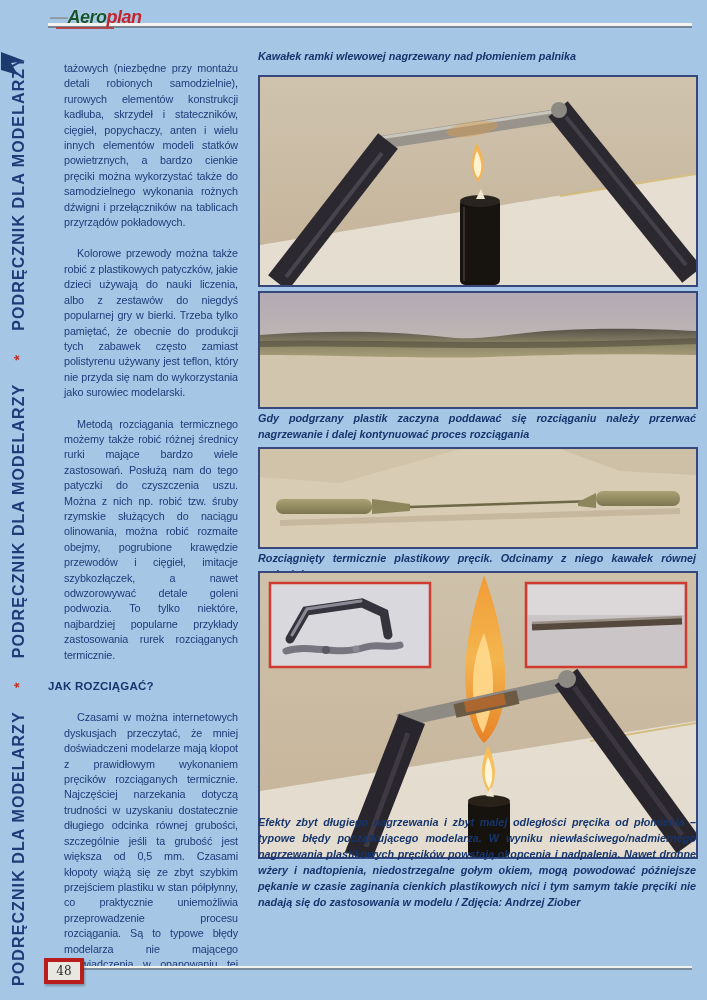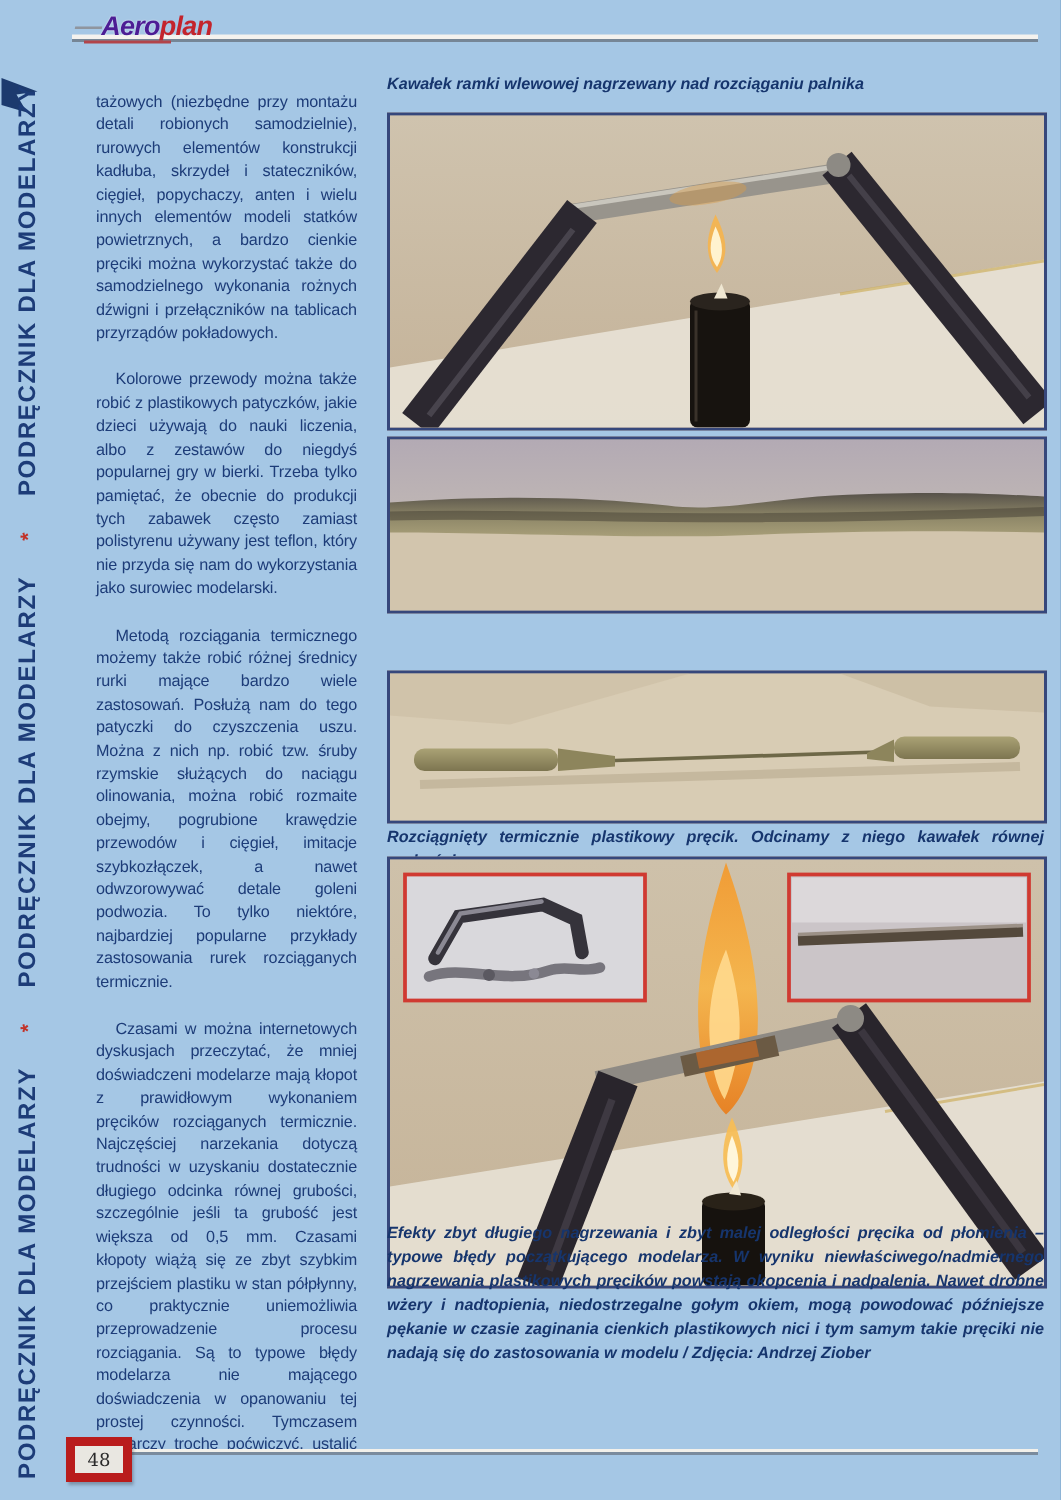--- a/index.html
+++ b/index.html
@@ -7,21 +7,21 @@
     position:relative;width:707px;height:1000px;margin:0 auto;
     background:#a5c7e5;overflow:hidden;
     font-family:"Liberation Sans",sans-serif;color:#1d3c78;
   }
   
   .header-rule{position:absolute;left:48px;top:23px;width:644px;height:3px;
     background:#f4f2ee;box-shadow:0 2px 0 rgba(80,80,85,.55);}
   .logo{position:absolute;left:50px;top:7px;font-style:italic;font-weight:bold;
     font-size:18px;letter-spacing:-.5px;white-space:nowrap;}
   .logo-dash{color:#8f959e;}
-  .logo-aero{color:#4c1d95;text-shadow:0 0 1px #fff;}
+  .logo-aero{color:#14532d;text-shadow:0 0 1px #fff;}
   .logo-plan{color:#c3242c;margin-top:21px;}
   .logo-subbar{position:absolute;left:56px;top:27px;width:58px;height:2px;background:#b2444a;}
   .plane-icon{position:absolute;left:0;top:50px;}
   
   .sidebar{
     position:absolute;left:10px;top:986px;width:930px;
     transform:rotate(-90deg);transform-origin:0 0;
     display:flex;justify-content:space-between;align-items:baseline;
     font-weight:bold;font-size:16px;letter-spacing:1.1px;color:#1d3c78;white-space:nowrap;
   }
@@ -43,21 +43,21 @@
     background:#cfc3ae;box-shadow:0 0 0 1px rgba(255,255,255,.25) inset;}
   .photo svg{display:block;}
   .ph1{top:75px;height:208px;}
   .ph2{top:291px;height:114px;}
   .ph3{top:447px;height:98px;}
   .ph4{top:571px;height:284px;}
   
   .footer-rule{position:absolute;left:60px;top:966px;width:632px;height:2px;
     background:#f2f0ea;box-shadow:0 2px 0 rgba(80,80,85,.5);}
   .page-num{position:absolute;left:44px;top:958px;width:32px;height:18px;
-    background:#e9e7e1;border:6px solid #b91c1c;box-shadow:1px 2px 2px rgba(50,50,60,.35);
+    background:#e9e7e1;border:4px solid #b91c1c;box-shadow:1px 2px 2px rgba(50,50,60,.35);
     font-family:"DejaVu Serif",serif;font-size:12px;color:#2a2a2a;
     display:flex;align-items:center;justify-content:center;}
 </style>
 </head>
 <body>
 
 <div class="page">
 
   <div class="header-rule"></div>
   <div class="logo"><span class="logo-dash">—</span><span class="logo-aero">Aero</span><span class="logo-plan">plan</span></div>
@@ -72,25 +72,26 @@
     <span class="sb-star">*</span>
     <span class="sb-seg">PODRĘCZNIK DLA MODELARZY</span>
     <span class="sb-star">*</span>
     <span class="sb-seg">PODRĘCZNIK DLA MODELARZY</span>
   </div>
 
   <div class="col-left">
     <p class="first">tażowych (niezbędne przy montażu detali robionych samodzielnie), rurowych elementów konstrukcji kadłuba, skrzydeł i stateczników, cięgieł, popychaczy, anten i wielu innych elementów modeli statków powietrznych, a bardzo cienkie pręciki można wykorzystać także do samodzielnego wykonania rożnych dźwigni i przełączników na tablicach przyrządów pokładowych.</p>
     <p>Kolorowe przewody można także robić z plastikowych patyczków, jakie dzieci używają do nauki liczenia, albo z zestawów do niegdyś popularnej gry w bierki. Trzeba tylko pamiętać, że obecnie do produkcji tych zabawek często zamiast polistyrenu używany jest teflon, który nie przyda się nam do wykorzystania jako surowiec modelarski.</p>
     <p>Metodą rozciągania termicznego możemy także robić różnej średnicy rurki mające bardzo wiele zastosowań. Posłużą nam do tego patyczki do czyszczenia uszu. Można z nich np. robić tzw. śruby rzymskie służących do naciągu olinowania, można robić rozmaite obejmy, pogrubione krawędzie przewodów i cięgieł, imitacje szybkozłączek, a nawet odwzorowywać detale goleni podwozia. To tylko niektóre, najbardziej popularne przykłady zastosowania rurek rozciąganych termicznie.</p>
+    <h3>JAK ROZCIĄGAĆ?</h3>
     <p>Czasami w można internetowych dyskusjach przeczytać, że mniej doświadczeni modelarze mają kłopot z prawidłowym wykonaniem pręcików rozciąganych termicznie. Najczęściej narzekania dotyczą trudności w uzyskaniu dostatecznie długiego odcinka równej grubości, szczególnie jeśli ta grubość jest większa od 0,5 mm. Czasami kłopoty wiążą się ze zbyt szybkim przejściem plastiku w stan półpłynny, co praktycznie uniemożliwia przeprowadzenie procesu rozciągania. Są to typowe błędy modelarza nie mającego doświadczenia w opanowaniu tej prostej czynności. Tymczasem wystarczy trochę poćwiczyć, ustalić eksperymentalnie odległość od płomienia i czas nagrzewania, a wszelkie problemy z rozciąganiem termicznym znikną. Oczywiście trzeba mieć świadomość, że nawet po nabraniu wprawy uzyskanie pręcika o żądanych gabarytach nie uda się uzyskać za pierwszym razem i termiczne rozciąganie trzeba kilkakrotnie powtarzać. Warto jednak pamiętać, że te w danym momencie nieudane pręciki mogą się przydać w przyszłości. Dlatego nigdy ich nie wyrzucam, lecz odkładam jako zapas na przyszłość, a gdy potrzebuję jakiegoś konkretnego pręcika, to najpierw szukam, czy już nie mam go w tym moim zapasie.</p>
 
   </div>
 
-  <div class="caption cap1">Kawałek ramki wlewowej nagrzewany nad rozciąganiu palnika</div>
+  <div class="caption cap1">Kawałek ramki wlewowej nagrzewany nad płomieniem palnika</div>
   <div class="photo ph1">
     <svg width="436" height="208" viewBox="0 0 436 208">
       <defs>
         <linearGradient id="bg1" x1="0" y1="0" x2="0" y2="1">
           <stop offset="0" stop-color="#cfc3ae"></stop>
             <stop offset="1" stop-color="#c4b298"></stop>
         </linearGradient>
       </defs>
       <rect x="0" y="0" width="436" height="208" fill="url(#bg1)"></rect>
       <polygon points="0,168 436,96 436,208 0,208" fill="#e8e2d6" opacity="0.9"></polygon>
@@ -124,20 +125,21 @@
             <stop offset="0.55" stop-color="#8e8768"></stop>
             <stop offset="1" stop-color="#a79e78"></stop>
         </linearGradient>
       </defs>
       <rect x="0" y="0" width="436" height="62" fill="url(#bg2)"></rect>
       <rect x="0" y="58" width="436" height="56" fill="#d2c5ad"></rect>
       <path d="M0,42 C70,37 130,38 185,44 C215,48 240,42 285,38 C350,34 400,36 436,38 L436,62 C350,60 280,62 230,64 C170,66 70,62 0,62 Z" fill="url(#rod2)"></path>
       <path d="M0,51 C100,48 200,57 436,48" stroke="#4a4538" stroke-width="6" fill="none" opacity="0.55"></path>
     </svg>
   </div>
+  <div class="caption cap2">Gdy podgrzany plastik zaczyna poddawać się rozciąganiu należy przerwać nagrzewanie i dalej kontynuować proces rozciągania</div>
 
   <div class="photo ph3">
     <svg width="436" height="98" viewBox="0 0 436 98">
       <defs>
         <linearGradient id="olive3" x1="0" y1="0" x2="0" y2="1">
           <stop offset="0" stop-color="#aaa275"></stop>
             <stop offset="1" stop-color="#7d7550"></stop>
         </linearGradient>
       </defs>
       <rect x="0" y="0" width="436" height="98" fill="#d8ccb4"></rect>

